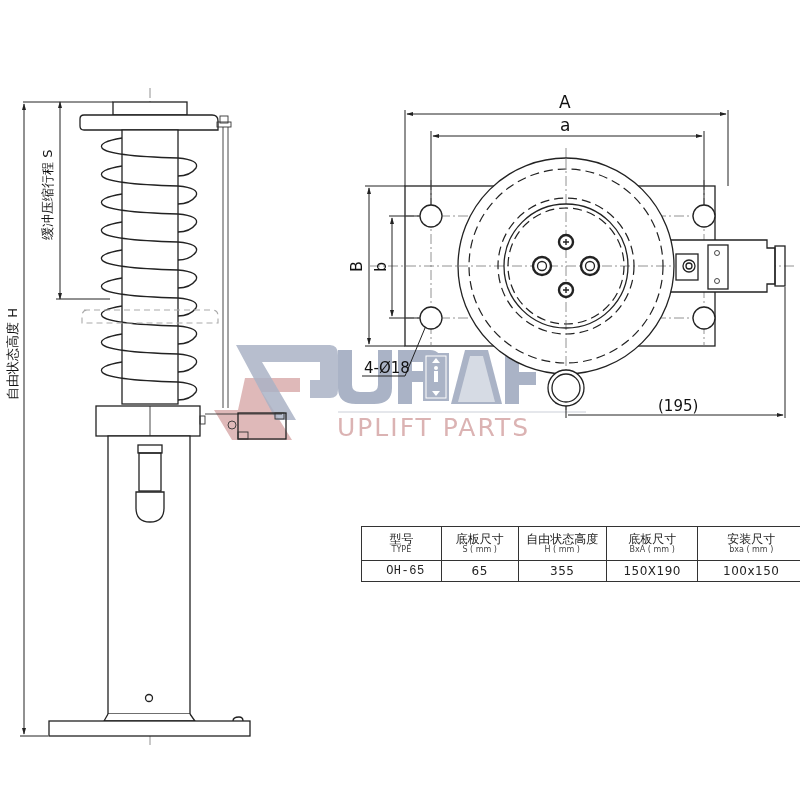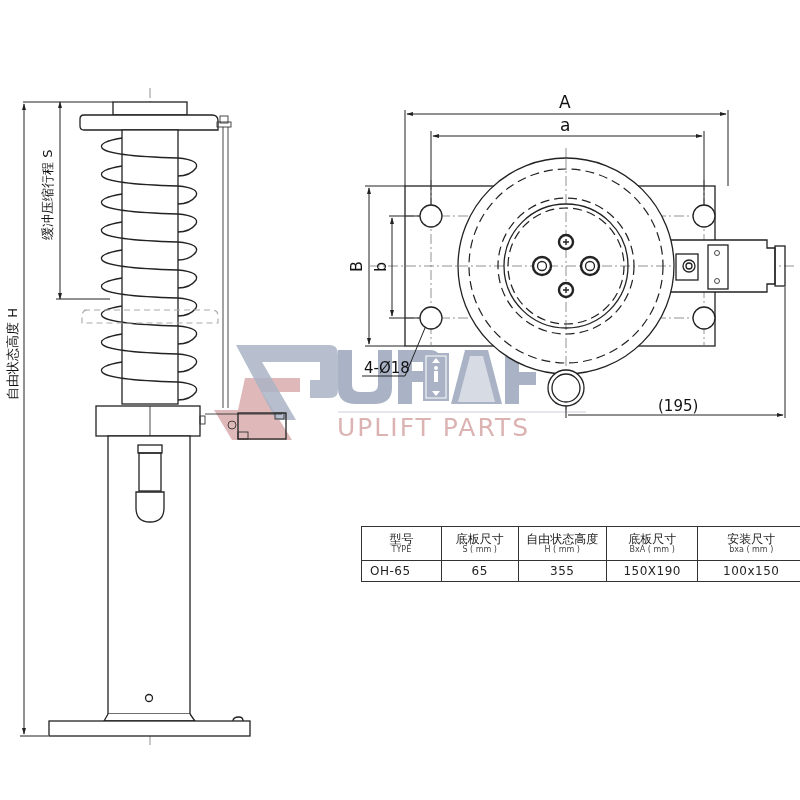--- a/index.html
+++ b/index.html
@@ -12,21 +12,21 @@
   .ghost { stroke:#aaa; stroke-width:1.1; fill:none; stroke-dasharray:6 4; }
   .dim { stroke:#222; stroke-width:1; fill:none; }
   .wfill { fill:#fff; }
   .lbl { font-family:"DejaVu Sans", sans-serif; fill:#111; }
   .spec-table { position:absolute; left:361px; top:526px; width:444px; border-collapse:collapse; font-family:"DejaVu Sans", sans-serif; color:#222; }
   .spec-table th, .spec-table td { border:1.5px solid #333; text-align:center; padding:0; }
   .spec-table th { height:33px; font-weight:normal; line-height:1; }
   .spec-table td { height:20px; font-size:12px; letter-spacing:0.5px; }
   .th-cn { display:block; font-size:12px; }
   .th-en { display:block; font-size:8px; color:#444; margin-top:1px; }
-  .spec-table td.c-type { text-align:left; padding-left:8px; }
+  .spec-table td.c-type { text-align:center; padding-left:8px;font-family:Liberation Mono, monospace; }
 </style>
 </head>
 <body>
 
 <svg id="drawing" viewBox="0 0 800 800" xmlns="http://www.w3.org/2000/svg">
   <defs>
     <marker id="arr" viewBox="0 0 10 10" refX="9" refY="5" markerWidth="7" markerHeight="7" orient="auto-start-reverse">
       <path d="M0,2 L10,5 L0,8 z" fill="#222"></path>
     </marker>
   </defs>

